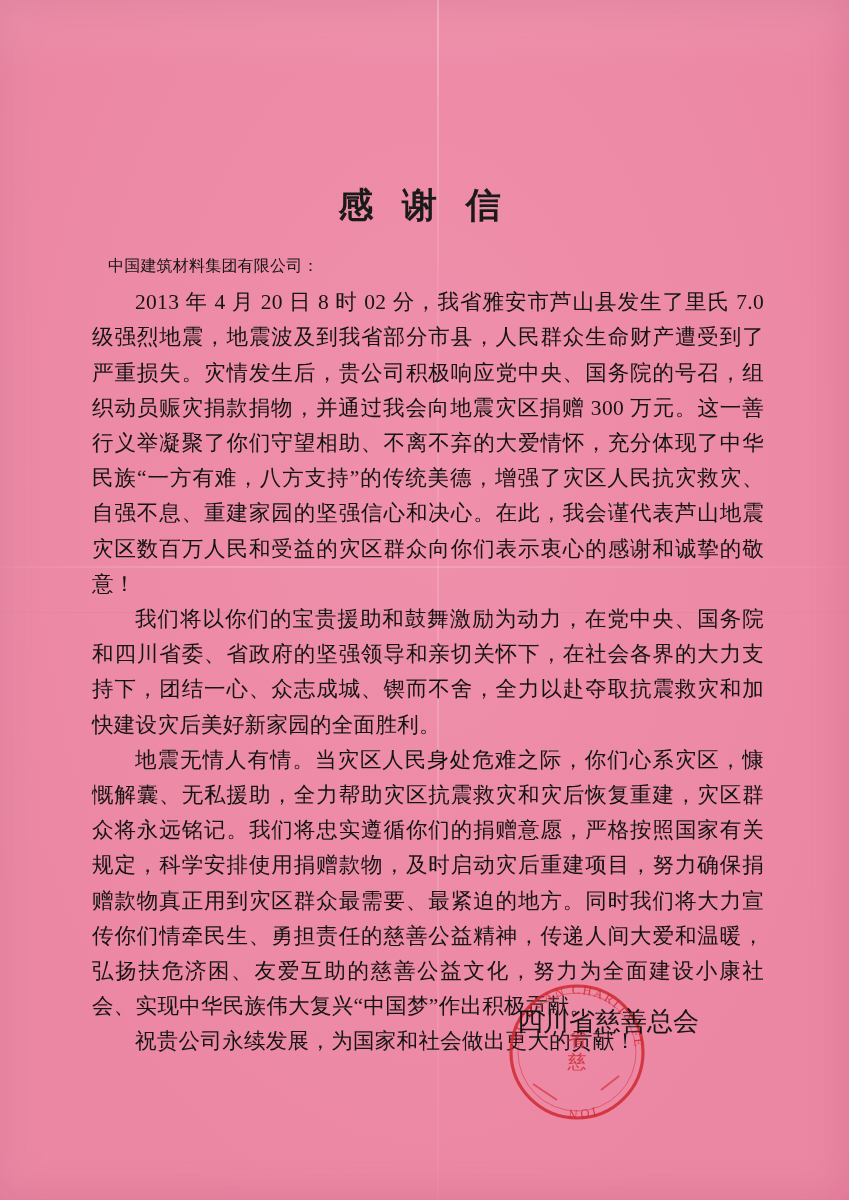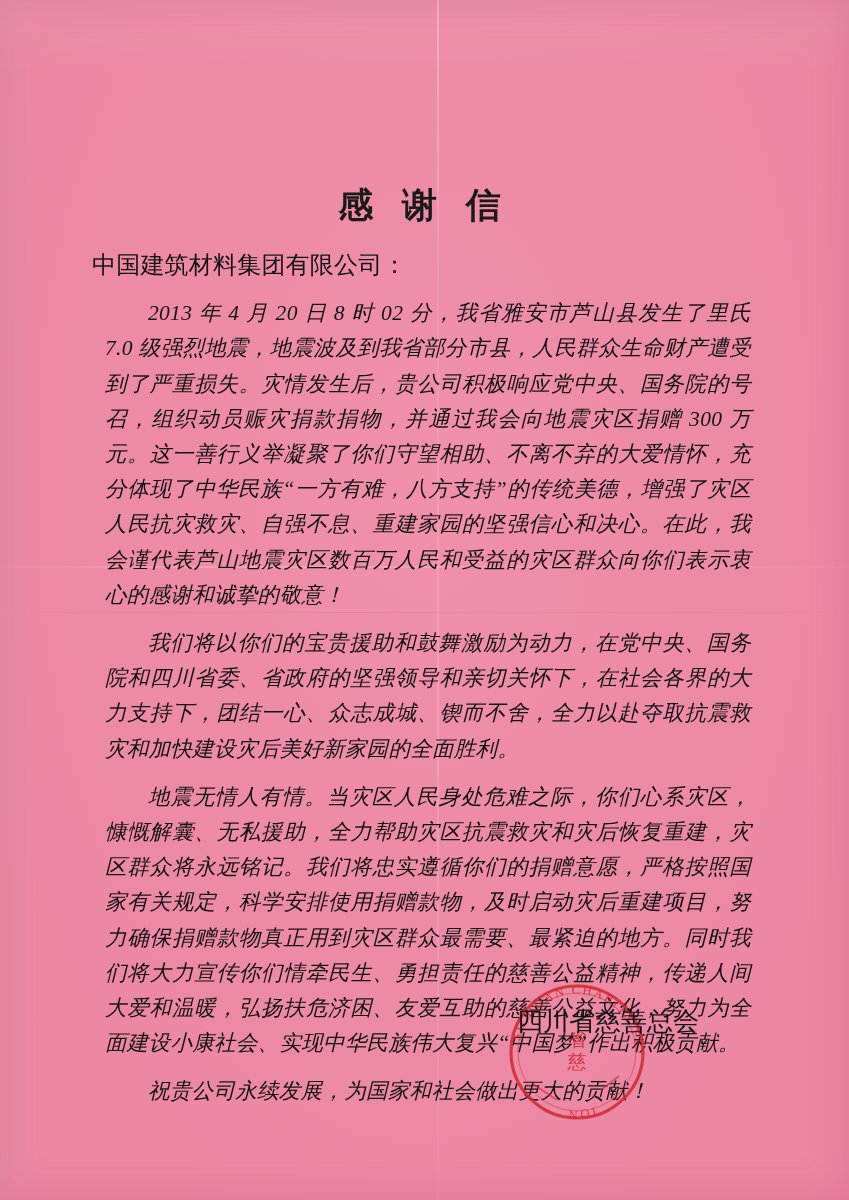--- a/index.html
+++ b/index.html
@@ -78,32 +78,31 @@
     top: 248px;
     left: 92px;
     width: 672px;
     color: #141414;
     font-size: 21.5px;
     line-height: 35.2px;
     font-family: "Liberation Serif", "DejaVu Serif", serif;
   }
 
   .salutation {
-    margin: 0 0 2px 0;
-    font-size: 24px;
+    margin: 0 0 2px 16px;
+    font-size: 16px;
     letter-spacing: 0.2px;
   }
 
   .para {
-    margin: 13px;
+    margin: 0;
     text-indent: 2em;
     text-align: justify;
     text-justify: inter-ideograph;
     letter-spacing: 0.3px;
-    font-style: italic;
   }
 
   .signature {
     position: absolute;
     right: 150px;
     top: 1005px;
     text-align: left;
     font-size: 26px;
     line-height: 34px;
     color: #141414;

